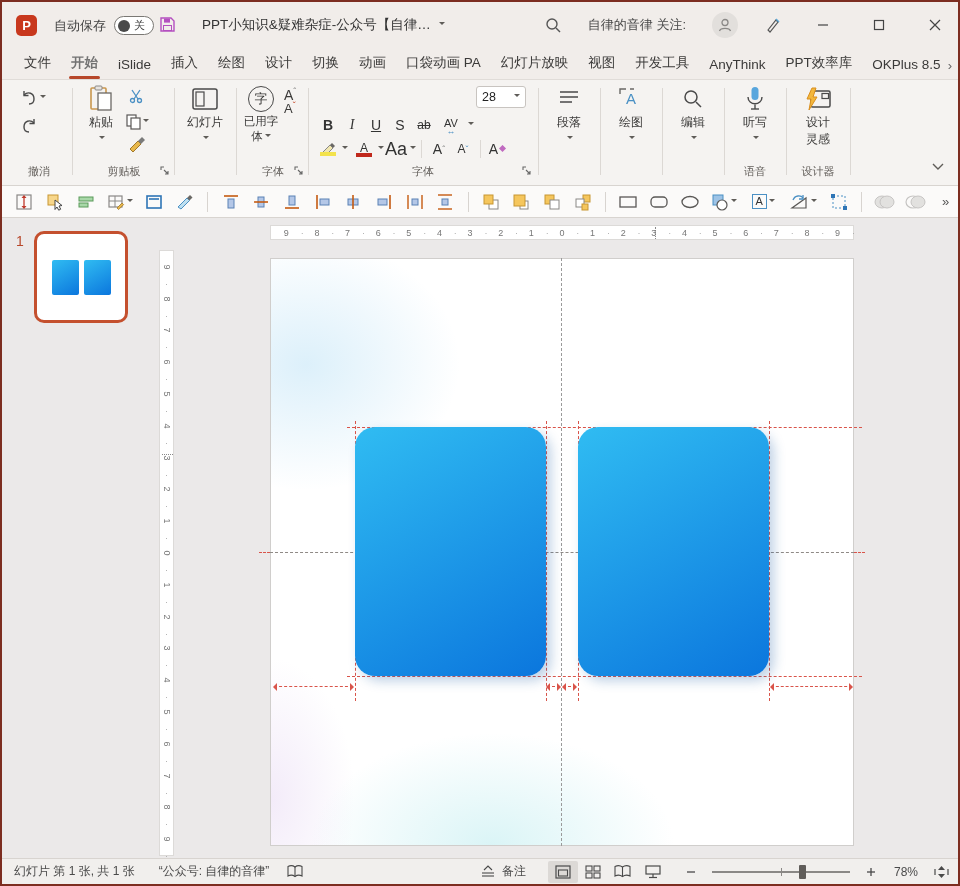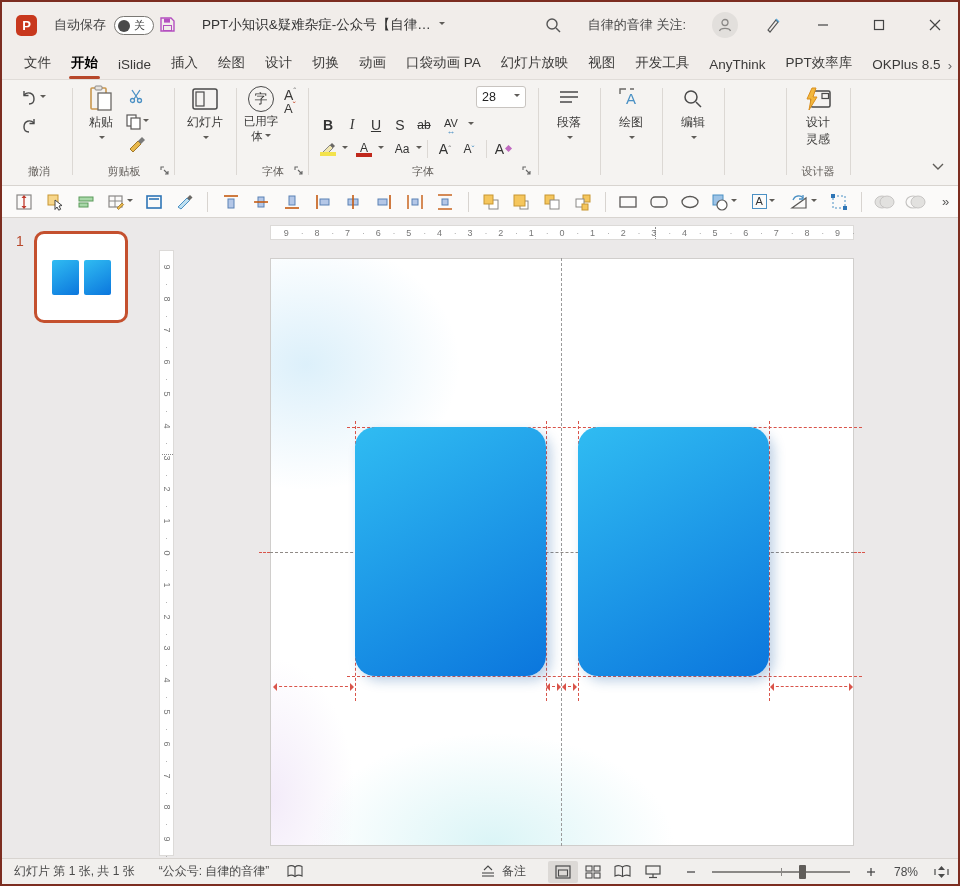--- a/index.html
+++ b/index.html
@@ -4,35 +4,35 @@
 <style>
   * { margin:0; padding:0; box-sizing:border-box; }
   html,body { width:960px; height:886px; }
   body { font-family:"Liberation Sans","DejaVu Sans",sans-serif; font-size:13px; color:#3b3a39; }
   .app { position:relative; width:960px; height:886px; background:#ebe9e9; border:2px solid #7c2d20; overflow:hidden; }
 
   
   .titlebar { position:relative; height:46px; background:#f1edea; display:flex; align-items:center; }
   .ppt-logo { position:absolute; left:14px; top:13px; width:21px; height:21px; border-radius:5px;
     background:#c8381d; color:#fff; font-weight:bold; font-size:13px; display:flex; align-items:center; justify-content:center; }
-  .autosave { position:absolute; left:52px; top:14px; display:flex; align-items:flex-start; gap:8px; font-size:13px; color:#444; }
+  .autosave { position:absolute; left:52px; top:14px; display:flex; align-items:center; gap:8px; font-size:13px; color:#444; }
   .toggle { width:40px; height:19px; border:1px solid #7a7874; border-radius:10px; background:#fff; display:flex; align-items:center; padding:0 3px; gap:4px; }
   .toggle .knob { width:12px; height:12px; border-radius:50%; background:#4a4a4a; }
   .toggle .tlabel { font-size:11px; color:#444; }
   .save-ic { position:absolute; left:157px; top:14px; }
   .doc-title { position:absolute; left:200px; top:14px; display:flex; align-items:center; gap:6px; font-size:13.5px; color:#333; }
   .tb-right { position:absolute; right:8px; top:0; height:46px; display:flex; align-items:center; gap:26px; }
   .account { font-size:13px; color:#4a4a4a; }
   .avatar { width:26px; height:26px; border-radius:50%; background:#e2dfdc; display:flex; align-items:center; justify-content:center; }
   .winbtn { width:30px; height:30px; display:flex; align-items:center; justify-content:center; }
 
   
   .tabrow { position:relative; height:32px; background:#f1edea; display:flex; align-items:flex-end; padding-left:12px; border-bottom:1px solid #e0dcd8; }
   .tab { padding:5px 10px 7px; font-size:13.5px; color:#3b3a39; white-space:nowrap; position:relative; cursor:default; }
-  .tab.active { color:#000000; font-weight:bold; }
+  .tab.active { color:#737373; font-weight:bold; }
   .tab.active::after { content:""; position:absolute; left:8px; right:8px; bottom:0; height:3px; background:#b7472a; border-radius:2px; }
   .tab-overflow { position:absolute; right:6px; bottom:6px; color:#666; font-size:13px; }
 
   
   .ribbon { position:relative; height:106px; background:#f5f3f1; border-bottom:1px solid #d8d4d0; }
   .gdiv { position:absolute; top:8px; bottom:10px; width:1px; background:#dcd8d4; }
   .glabel { position:absolute; top:84px; font-size:11px; color:#64605c; width:100%; text-align:center; }
   .launcher { position:absolute; top:86px; right:3px; }
   .grp { position:absolute; top:0; height:100%; }
   .bigbtn { position:absolute; top:4px; width:54px; text-align:center; font-size:12px; color:#3b3a39; }
@@ -300,21 +300,21 @@
               <path d="M9 2 l2-2 3 3 -2 2z" fill="#6a6865"></path>
             </svg>
           <span class="ubar" style="background:#f3e24c"></span>
         </span>
         <span class="car"></span>
         <span class="fmtbtn" style="flex-direction:column;font-size:12px;margin-left:4px">
           <span>A</span>
             <span class="ubar" style="background:#c0281c"></span>
         </span>
         <span class="car"></span>
-        <span class="fmtbtn" style="margin-left:6px;font-size:12px">Aa</span>
+        <span class="fmtbtn" style="font-size:18px">Aa</span>
         <span class="car"></span>
         <span style="width:1px;height:18px;background:#dcd8d4;margin:0 5px"></span>
         <span class="fmtbtn">
             <span>A</span>
             <sup style="font-size:9px;color:#888">ˆ</sup>
           </span>
         <span class="fmtbtn">
             <span style="font-size:12px">A</span>
             <sup style="font-size:9px;color:#4a90c4">ˇ</sup>
           </span>
@@ -369,20 +369,35 @@
               <circle cx="8" cy="8" r="6" fill="none" stroke="#4a4a4a" stroke-width="1.5"></circle>
               <line x1="13" y1="13" x2="18" y2="18" stroke="#4a4a4a" stroke-width="1.5"></line>
             </svg>
         </div>
         <div>编辑</div>
         <div><span class="car"></span></div>
       </div>
     </div>
     <div class="gdiv" style="left:722px"></div>
 
+    <div class="grp" style="left:726px;width:54px">
+      <div class="bigbtn" style="left:0">
+        <div class="bi">
+          <svg width="18" height="26" viewBox="0 0 18 26">
+              <rect x="5.5" y="1" width="7" height="13" rx="3.5" fill="#58a6dd"></rect>
+              <path d="M2 11 c0 9 14 9 14 0" fill="none" stroke="#4a4a4a" stroke-width="1.4"></path>
+              <line x1="9" y1="18.5" x2="9" y2="23" stroke="#4a4a4a" stroke-width="1.4"></line>
+              <line x1="5" y1="23" x2="13" y2="23" stroke="#4a4a4a" stroke-width="1.4"></line>
+            </svg>
+        </div>
+        <div>听写</div>
+        <div><span class="car"></span></div>
+      </div>
+      <div class="glabel">语音</div>
+    </div>
     <div class="gdiv" style="left:784px"></div>
 
     <div class="grp" style="left:788px;width:56px">
       <div class="bigbtn" style="left:0;width:56px">
         <div class="bi">
           <svg width="28" height="24" viewBox="0 0 28 24">
               <rect x="7" y="4" width="19" height="16" rx="1.5" fill="none" stroke="#4a4a4a" stroke-width="1.5"></rect>
               <rect x="18" y="6.5" width="6.5" height="5" fill="none" stroke="#4a4a4a" stroke-width="1.2"></rect>
               <path d="M8 1 L3 12 h4 L5 23 l8-13 h-4 L12 1z" fill="#f3b73c" stroke="#d98f1f" stroke-width="1"></path>
             </svg>

